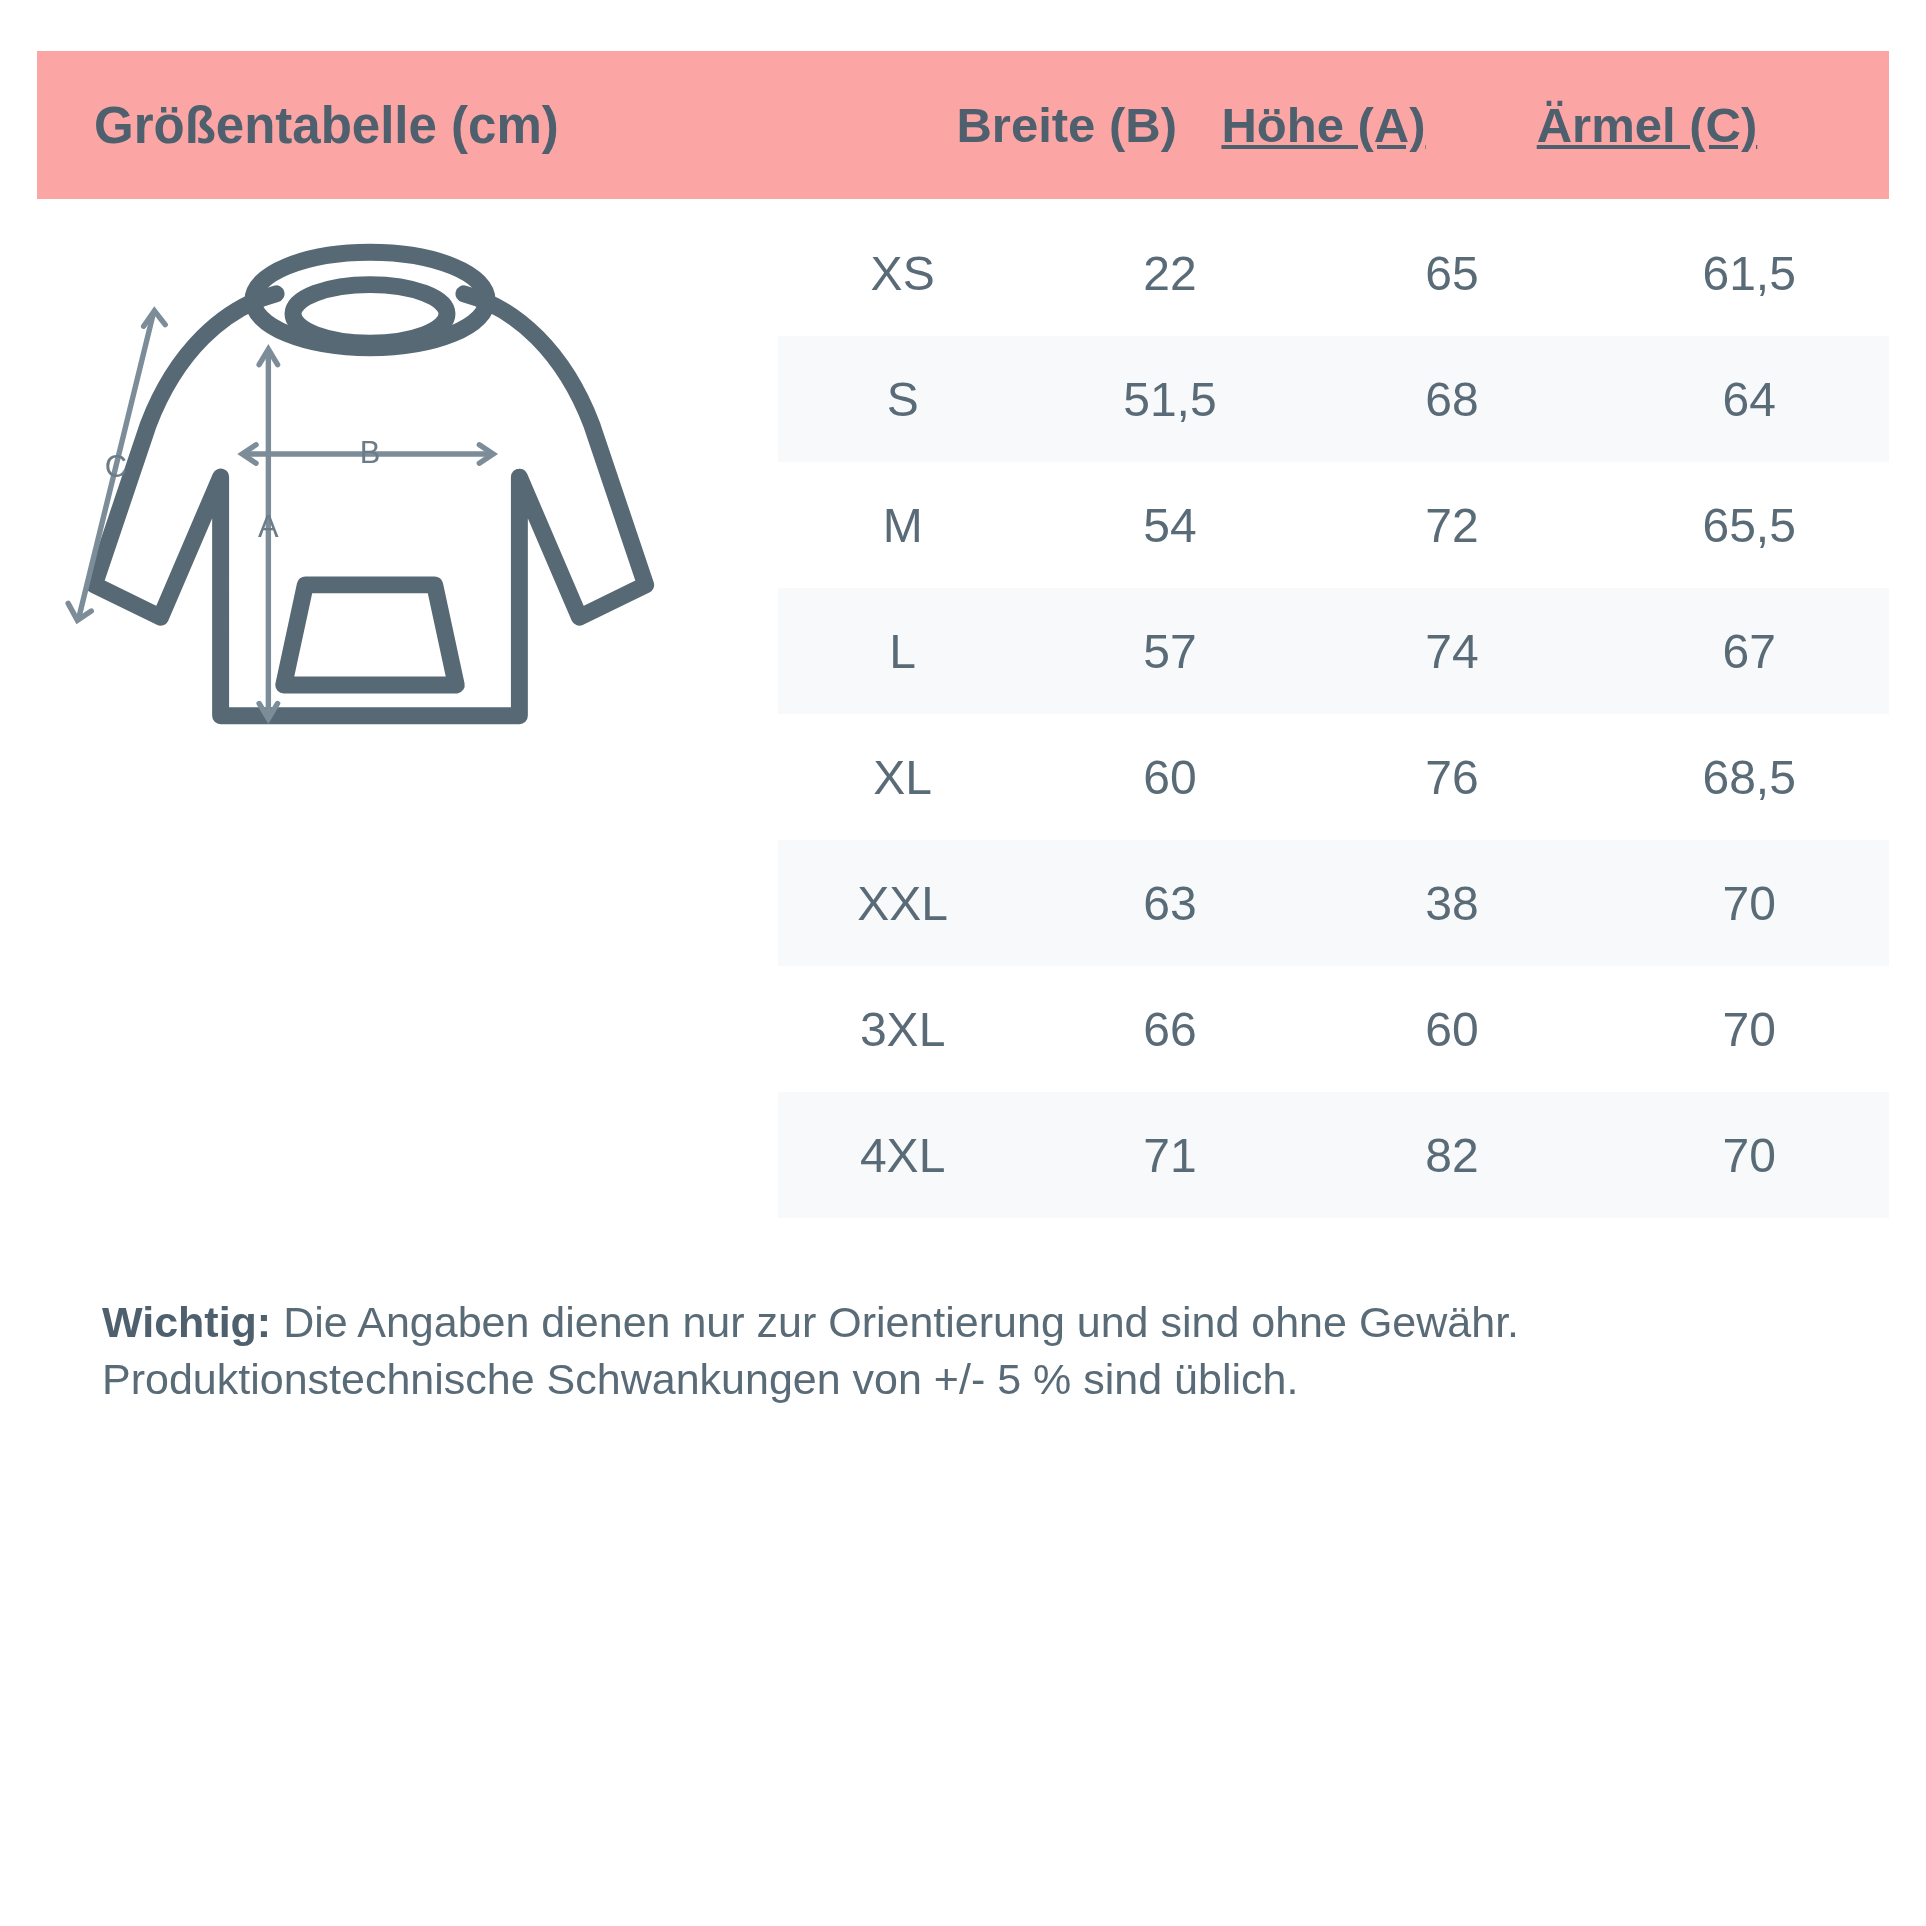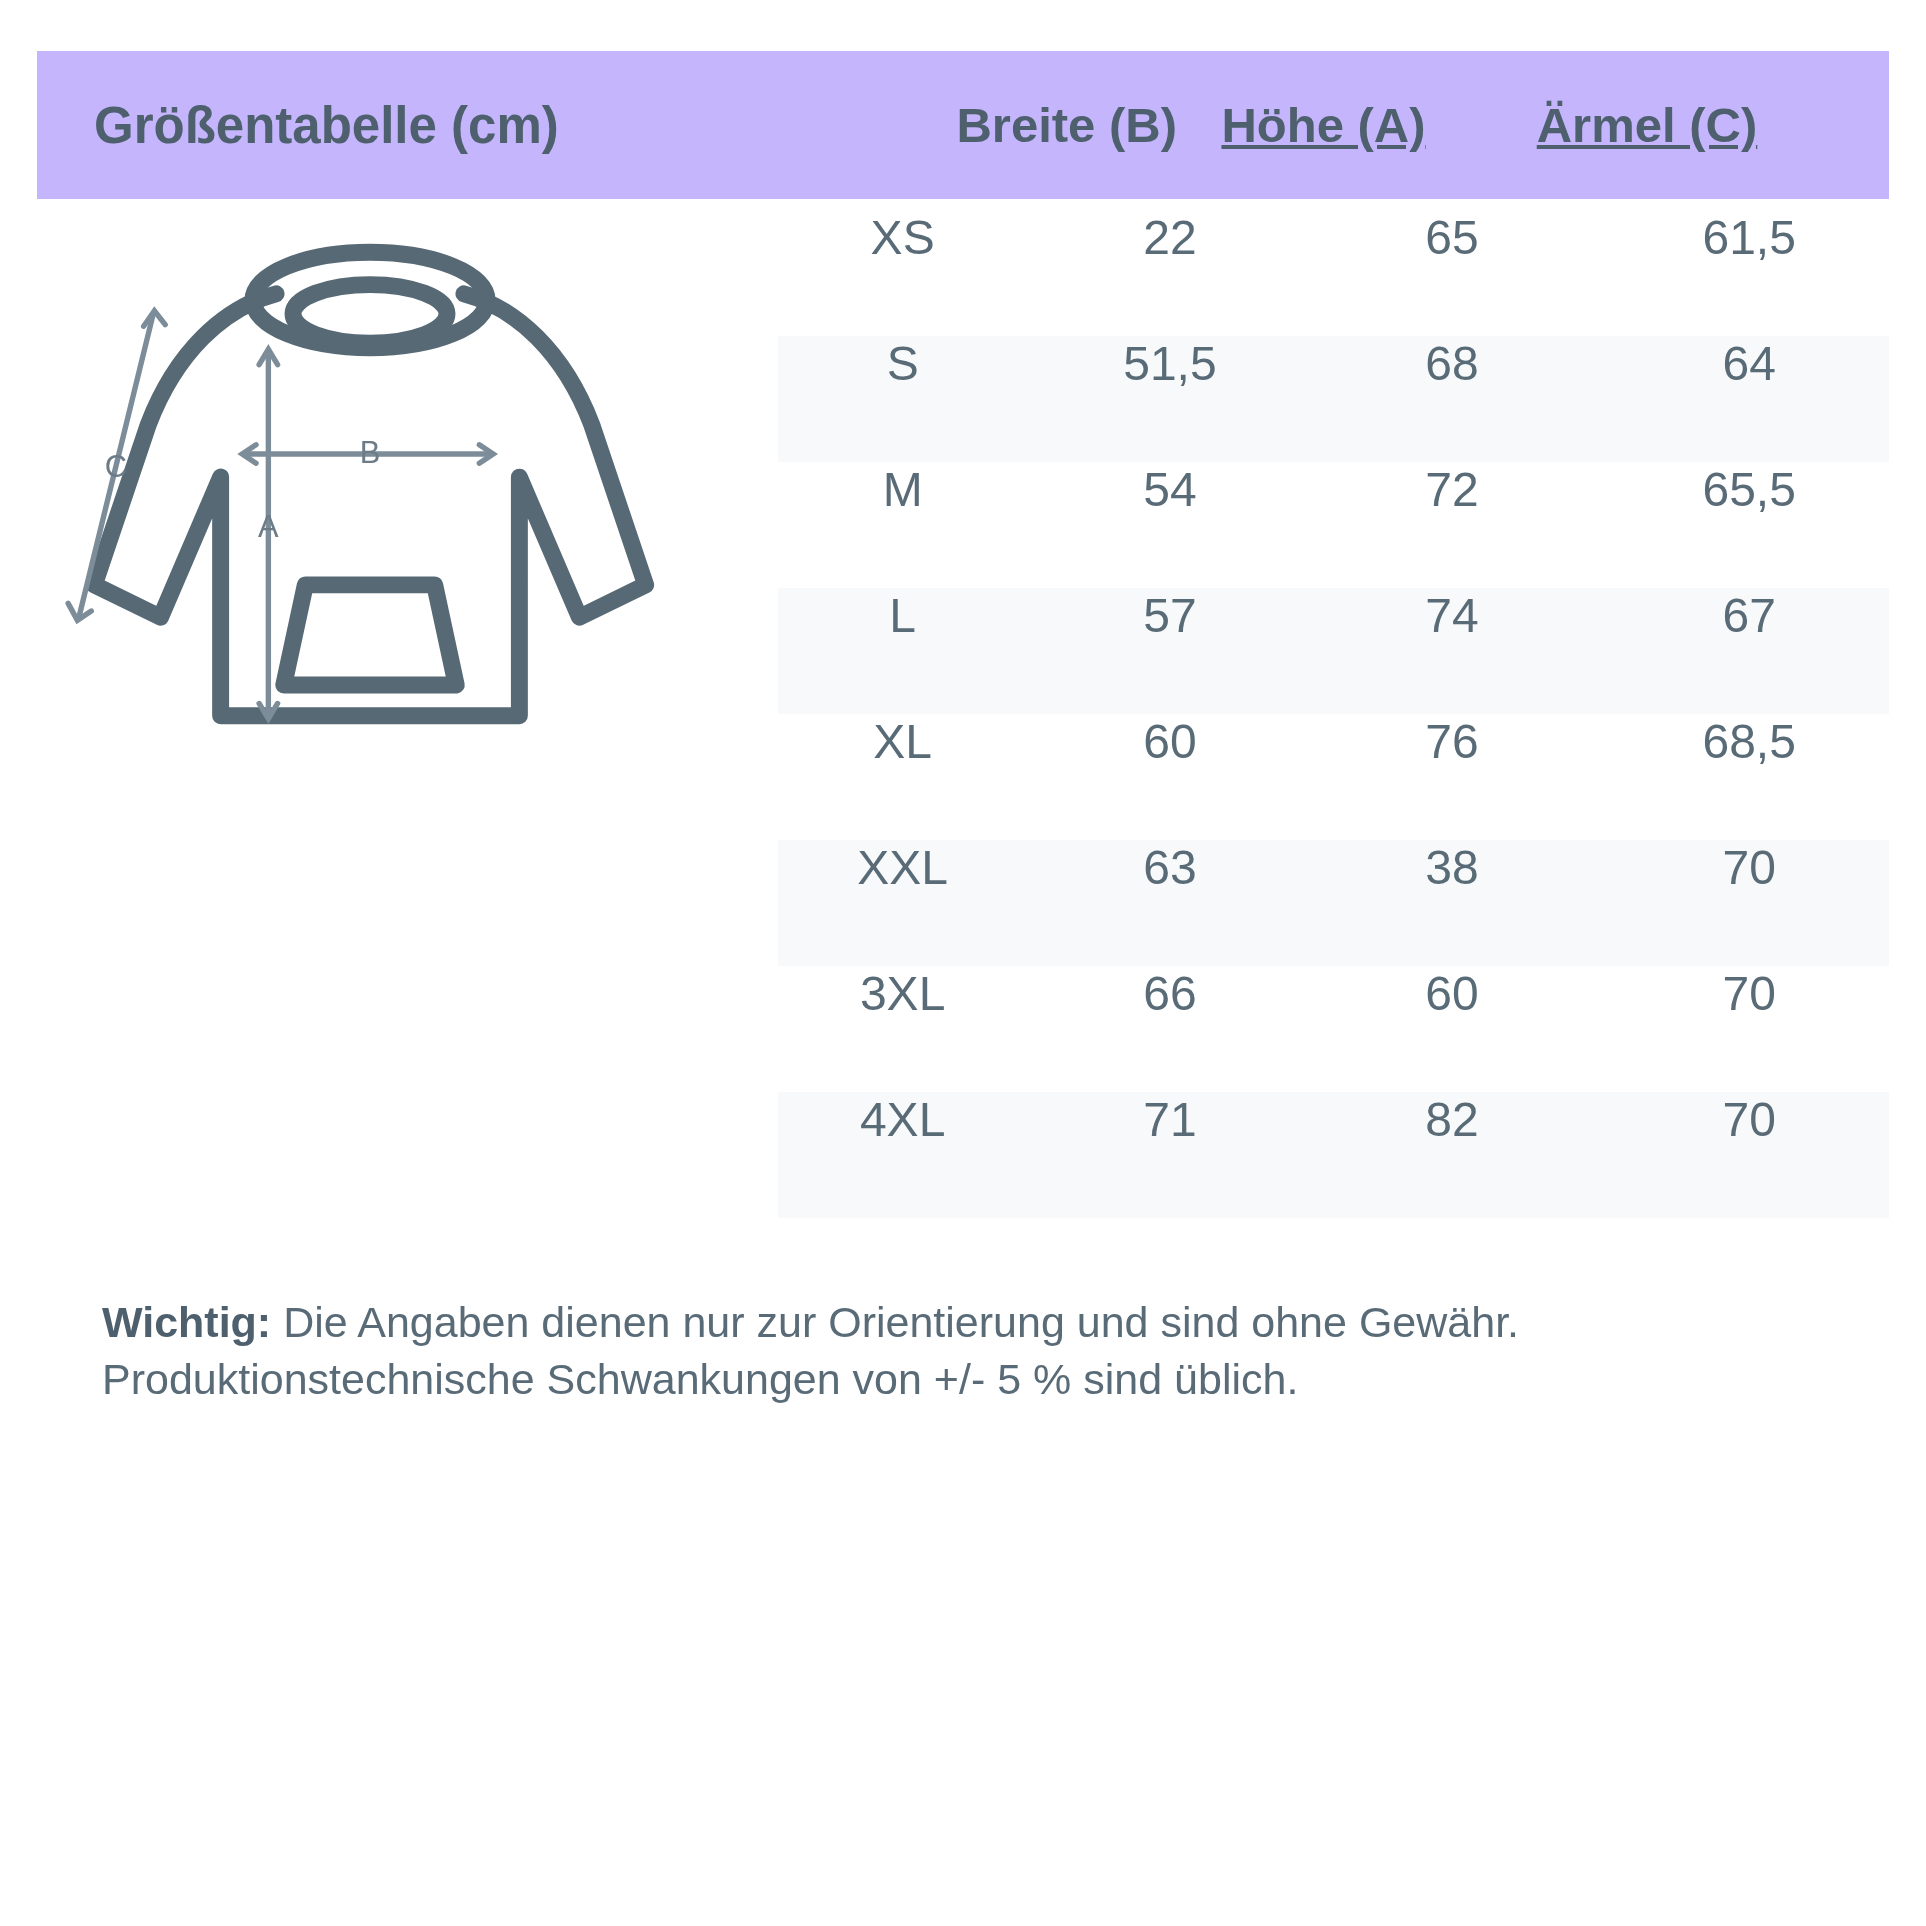--- a/index.html
+++ b/index.html
@@ -22,21 +22,21 @@
     box-sizing: border-box;
   }
 
   
   .header-band {
     position: absolute;
     left: 37px;
     top: 51px;
     width: 1852px;
     height: 148px;
-    background: #c4b5fd;
+    background: #fca5a5;
     display: flex;
     align-items: center;
   }
   .header-title {
     margin-left: 57px;
     font-size: 51px;
     font-weight: bold;
     color: #4e606d;
     white-space: nowrap;
     letter-spacing: 0px;
@@ -72,20 +72,21 @@
 
   
   .table {
     position: absolute;
     left: 778px;
     top: 210px;
     width: 1111px;
   }
   .row {
     display: flex;
+    align-items: center;
     height: 126px;
     gap: 18px;
   }
   .row.alt {
     background: #f7f9fa;
   }
   .cell {
     font-size: 48px;
     color: #5a6b78;
     text-align: center;

